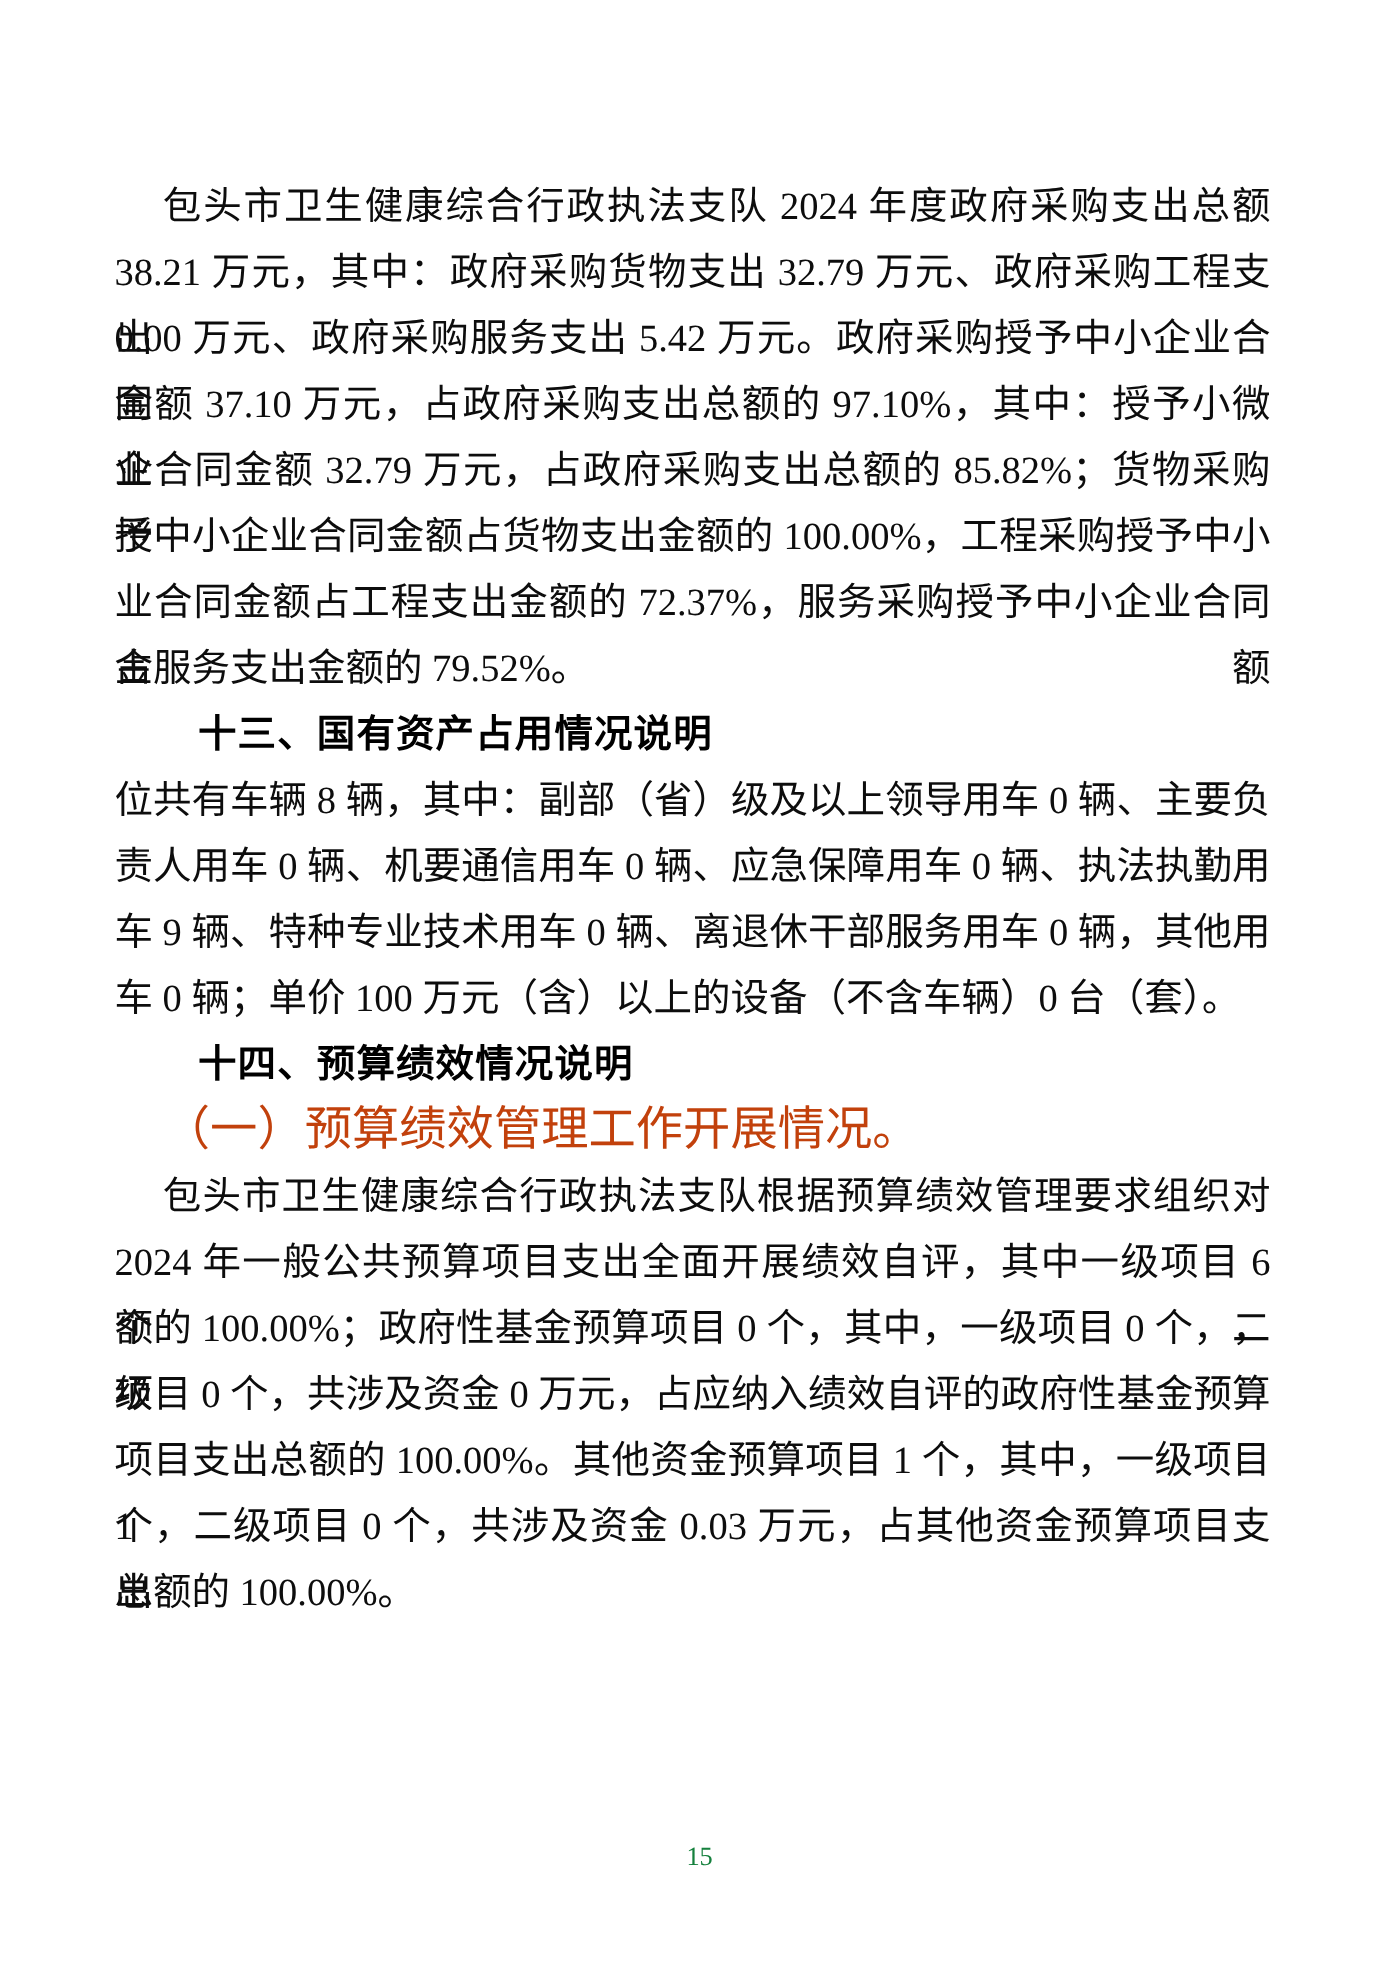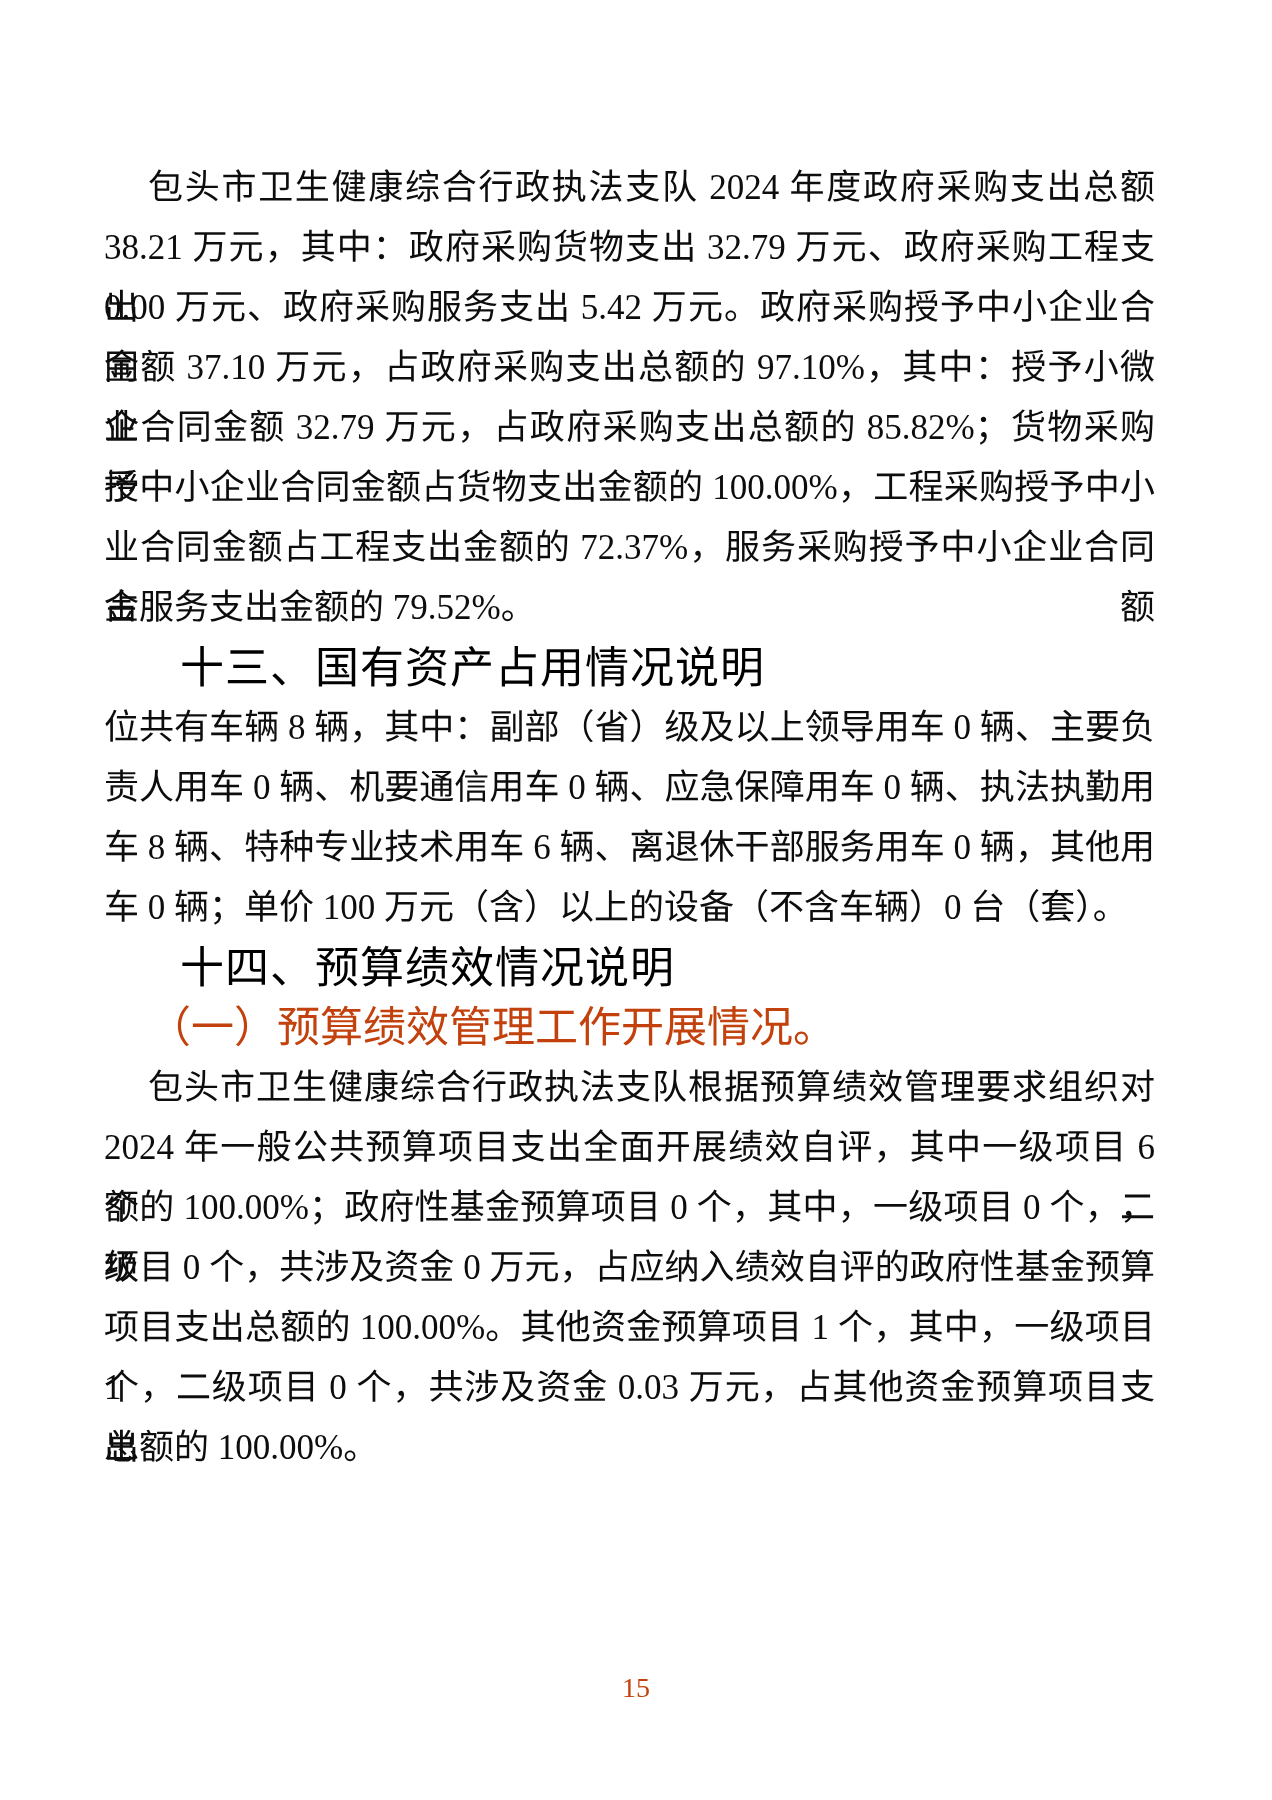--- a/index.html
+++ b/index.html
@@ -33,22 +33,22 @@
     color: #0d0d0d;
   }
   .line.first {
     text-indent: 44px;
   }
   .line.end {
     text-align-last: left;
   }
   .heading {
     font-family: "Liberation Sans", "DejaVu Sans", sans-serif;
-    font-weight: 400;
-    font-size: 44px;
+    font-weight: 700;
+    font-size: 35px;
     line-height: 60px;
     height: 60px;
     text-indent: 76px;
     letter-spacing: 1px;
     color: #000000;
   }
   .subheading {
     font-size: 43px;
     line-height: 60px;
     height: 60px;
@@ -56,42 +56,42 @@
     color: #c2410c;
   }
   #footer {
     position: absolute;
     left: 0;
     top: 1672px;
     width: 1272px;
     text-align: center;
   }
   #footer .pagenum {
-    font-size: 28px;
+    font-size: 24px;
     line-height: 32px;
-    color: #c2410c;
+    color: #15803d;
   }
 </style>
 </head>
 <body>
 
 <div id="page">
   <div id="content">
       <div class="line first">包头市卫生健康综合行政执法支队 2024 年度政府采购支出总额</div>
       <div class="line">38.21 万元，其中：政府采购货物支出 32.79 万元、政府采购工程支出</div>
       <div class="line">0.00 万元、政府采购服务支出 5.42 万元。政府采购授予中小企业合同</div>
       <div class="line">金额 37.10 万元，占政府采购支出总额的 97.10%，其中：授予小微企</div>
       <div class="line">业合同金额 32.79 万元，占政府采购支出总额的 85.82%；货物采购授</div>
       <div class="line">予中小企业合同金额占货物支出金额的 100.00%，工程采购授予中小</div>
       <div class="line">业合同金额占工程支出金额的 72.37%，服务采购授予中小企业合同金额</div>
       <div class="line end">占服务支出金额的 79.52%。</div>
       <div class="heading">十三、国有资产占用情况说明</div>
       <div class="line">位共有车辆 8 辆，其中：副部（省）级及以上领导用车 0 辆、主要负</div>
       <div class="line">责人用车 0 辆、机要通信用车 0 辆、应急保障用车 0 辆、执法执勤用</div>
-      <div class="line">车 8 辆、特种专业技术用车 6 辆、离退休干部服务用车 0 辆，其他用</div>
+      <div class="line">车 9 辆、特种专业技术用车 0 辆、离退休干部服务用车 0 辆，其他用</div>
       <div class="line end">车 0 辆；单价 100 万元（含）以上的设备（不含车辆）0 台（套）。</div>
       <div class="heading">十四、预算绩效情况说明</div>
       <div class="subheading">（一）预算绩效管理工作开展情况。</div>
       <div class="line first">包头市卫生健康综合行政执法支队根据预算绩效管理要求组织对</div>
       <div class="line">2024 年一般公共预算项目支出全面开展绩效自评，其中一级项目 6 个，</div>
       <div class="line">额的 100.00%；政府性基金预算项目 0 个，其中，一级项目 0 个，二级</div>
       <div class="line">项目 0 个，共涉及资金 0 万元，占应纳入绩效自评的政府性基金预算</div>
       <div class="line">项目支出总额的 100.00%。其他资金预算项目 1 个，其中，一级项目 1</div>
       <div class="line">个，二级项目 0 个，共涉及资金 0.03 万元，占其他资金预算项目支出</div>
       <div class="line end">总额的 100.00%。</div>

